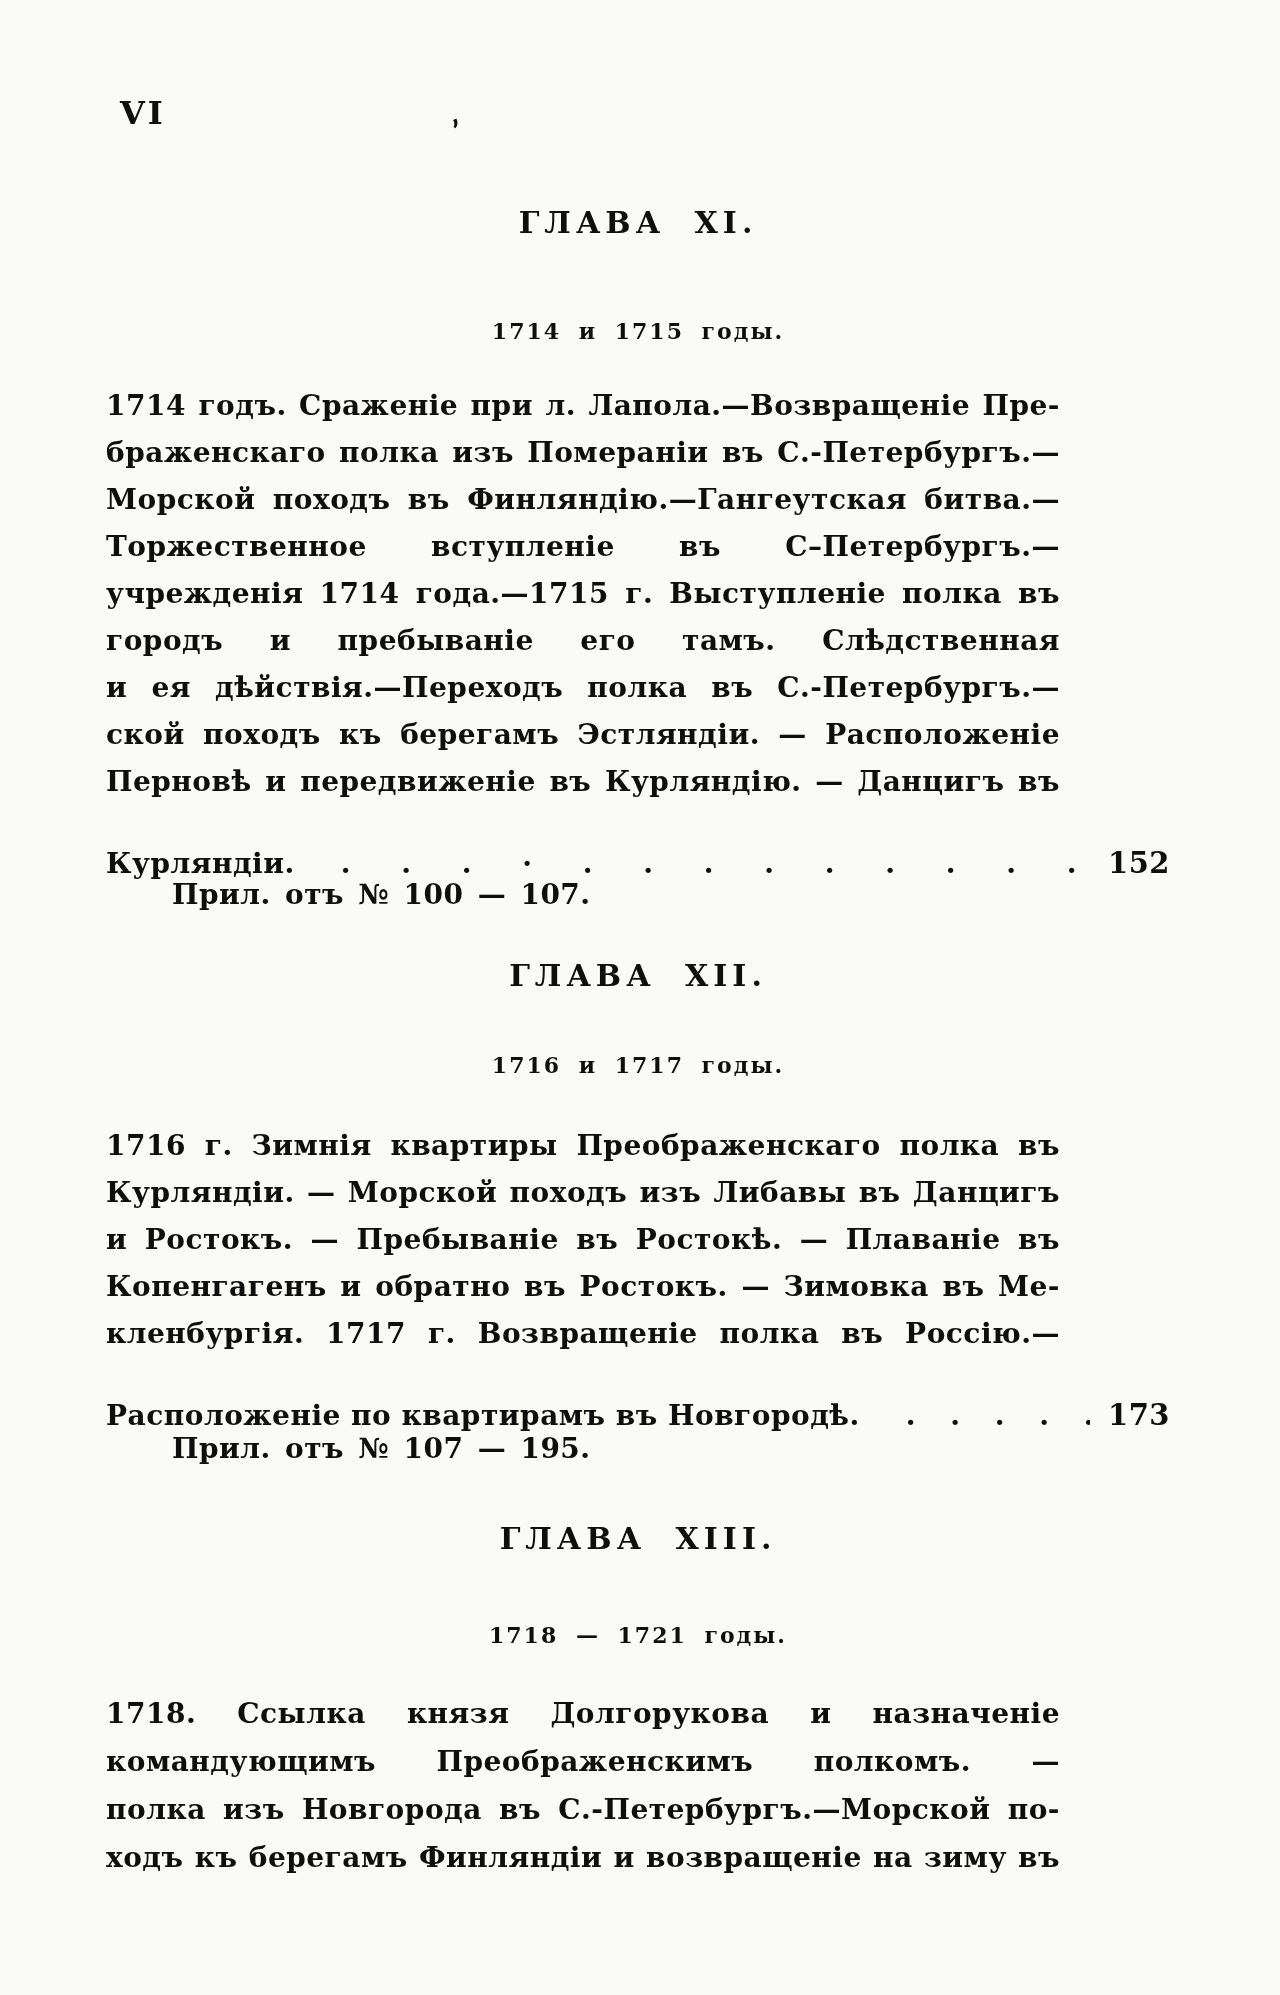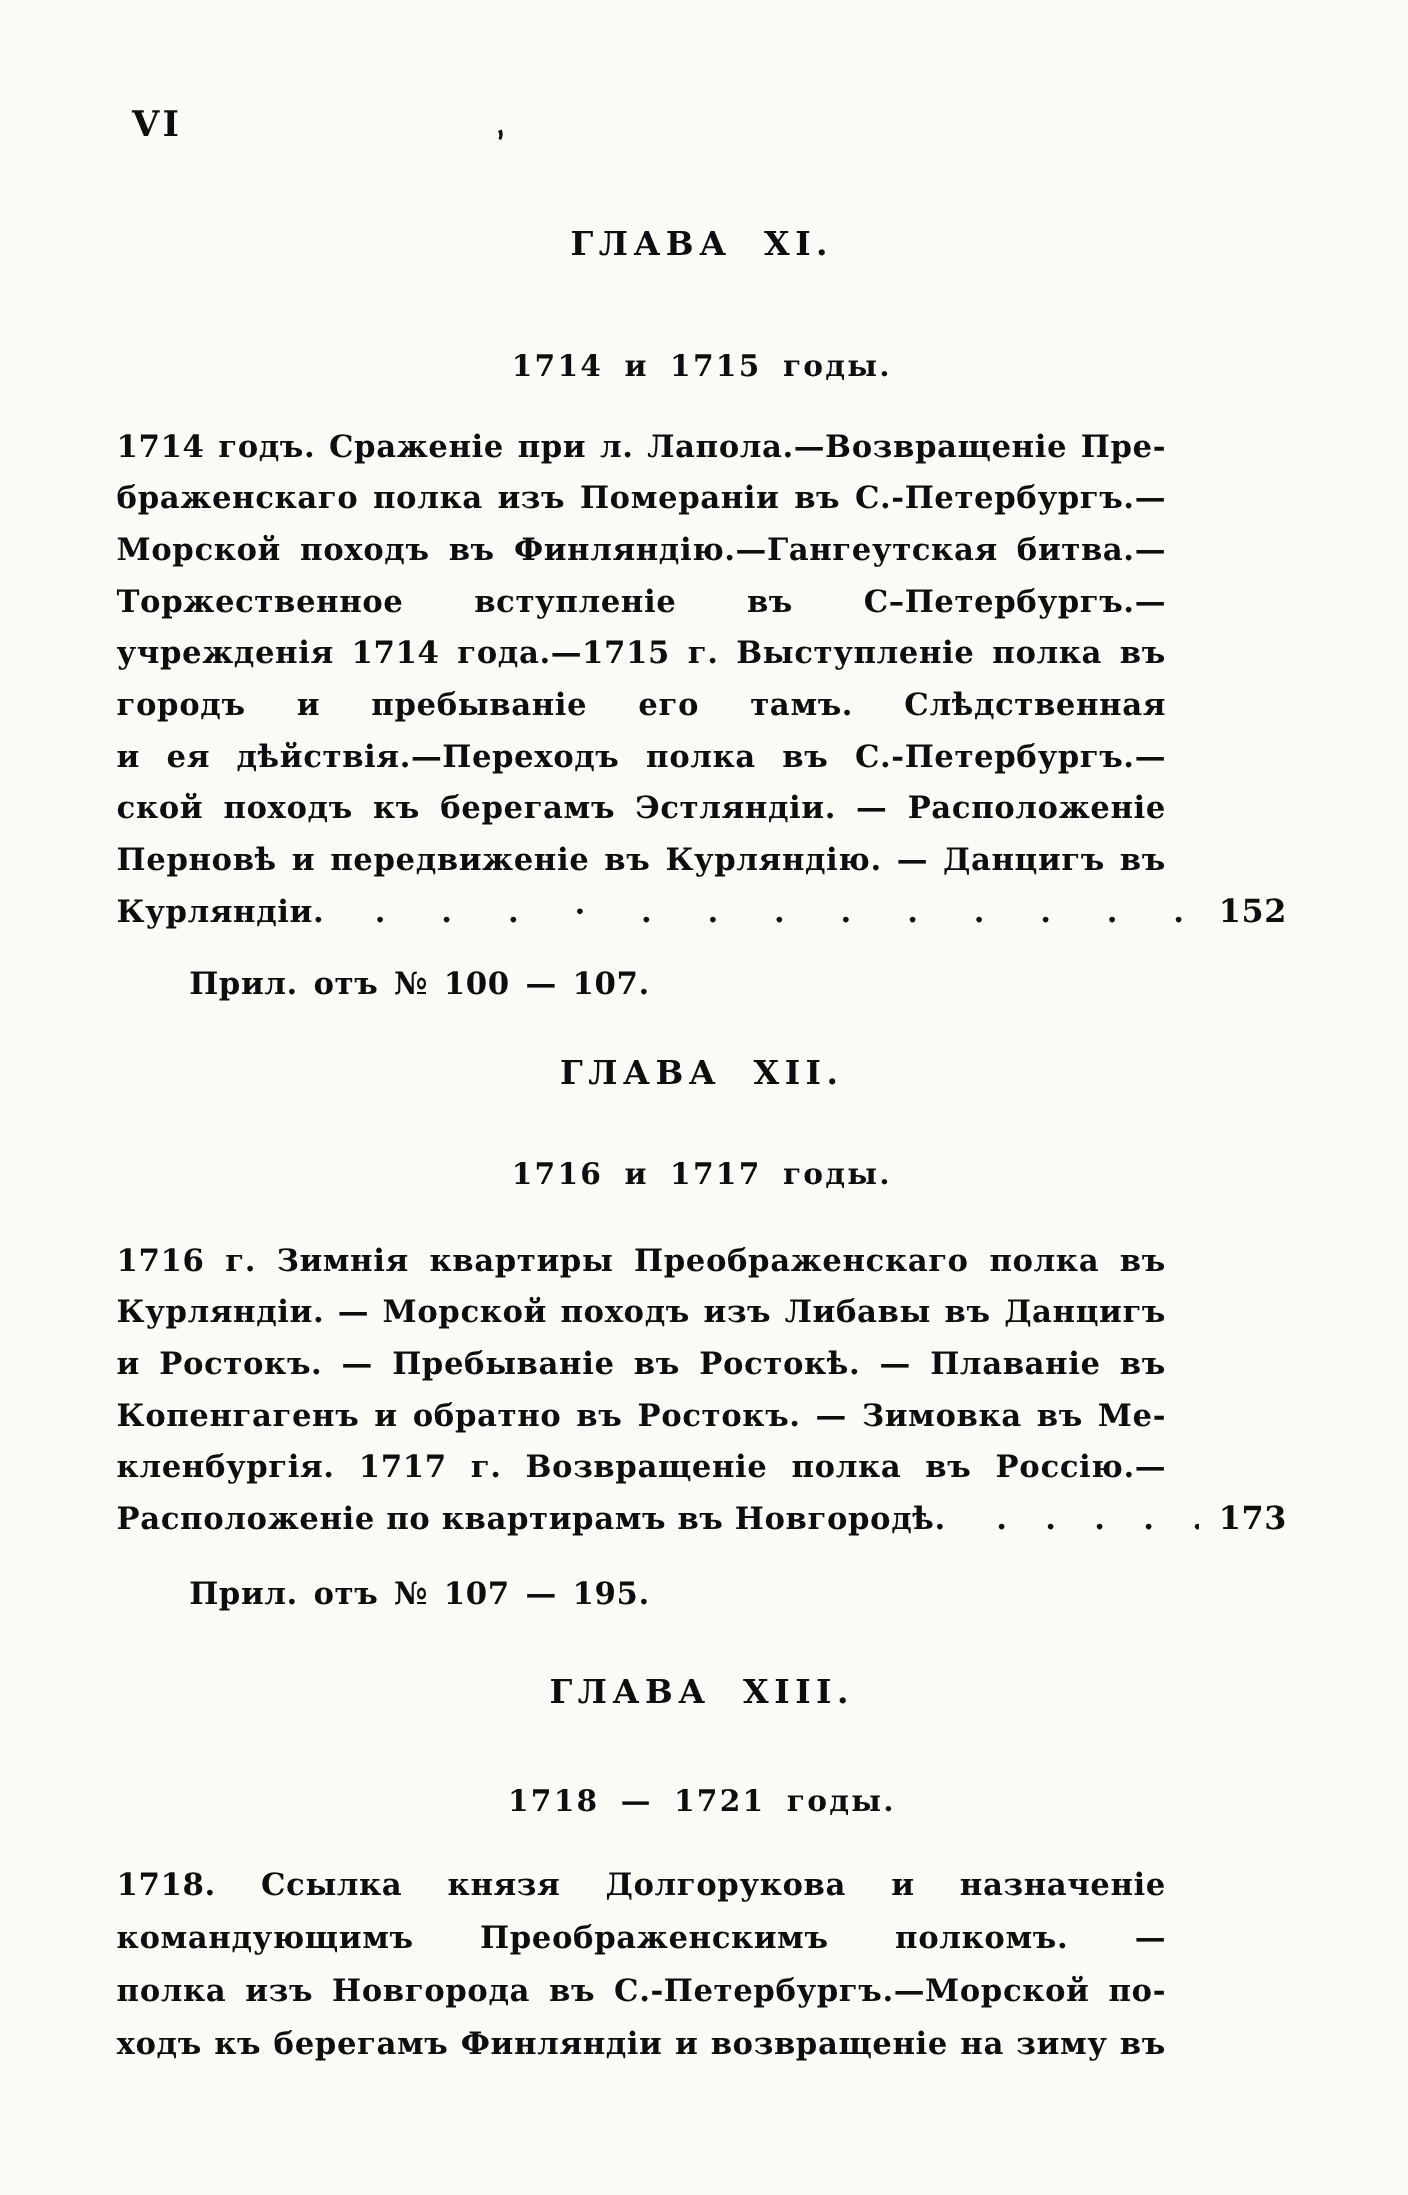--- a/index.html
+++ b/index.html
@@ -46,21 +46,21 @@
     font-size: 30px;
     letter-spacing: 5px;
     word-spacing: 14px;
     white-space: nowrap;
   }
   .chapter-years {
     position: absolute;
     left: 0;
     width: 100%;
     text-align: center;
-    font-size: 27px;
+    font-size: 22px;
     letter-spacing: 2px;
     word-spacing: 8px;
     white-space: nowrap;
   }
   .toc-para {
     position: absolute;
     left: 0;
     width: 954px;
     font-size: 28px;
     line-height: 47px;
@@ -75,21 +75,21 @@
   .toc-row {
     position: absolute;
     left: 0;
     width: 1064px;
     display: flex;
     align-items: baseline;
     font-size: 28px;
     line-height: 47px;
     letter-spacing: 0.5px;
   }
-  .toc-row .row-text { white-space: nowrap; }
+  .toc-row .row-text { white-space: nowrap; margin-top: 35px; }
   .leader {
     flex: 1;
     overflow: hidden;
     white-space: nowrap;
     padding-left: 46px;
   }
   .leader.wide  { word-spacing: 40px; }
   .leader.short { word-spacing: 24px; }
   .page-ref {
     width: 80px;

